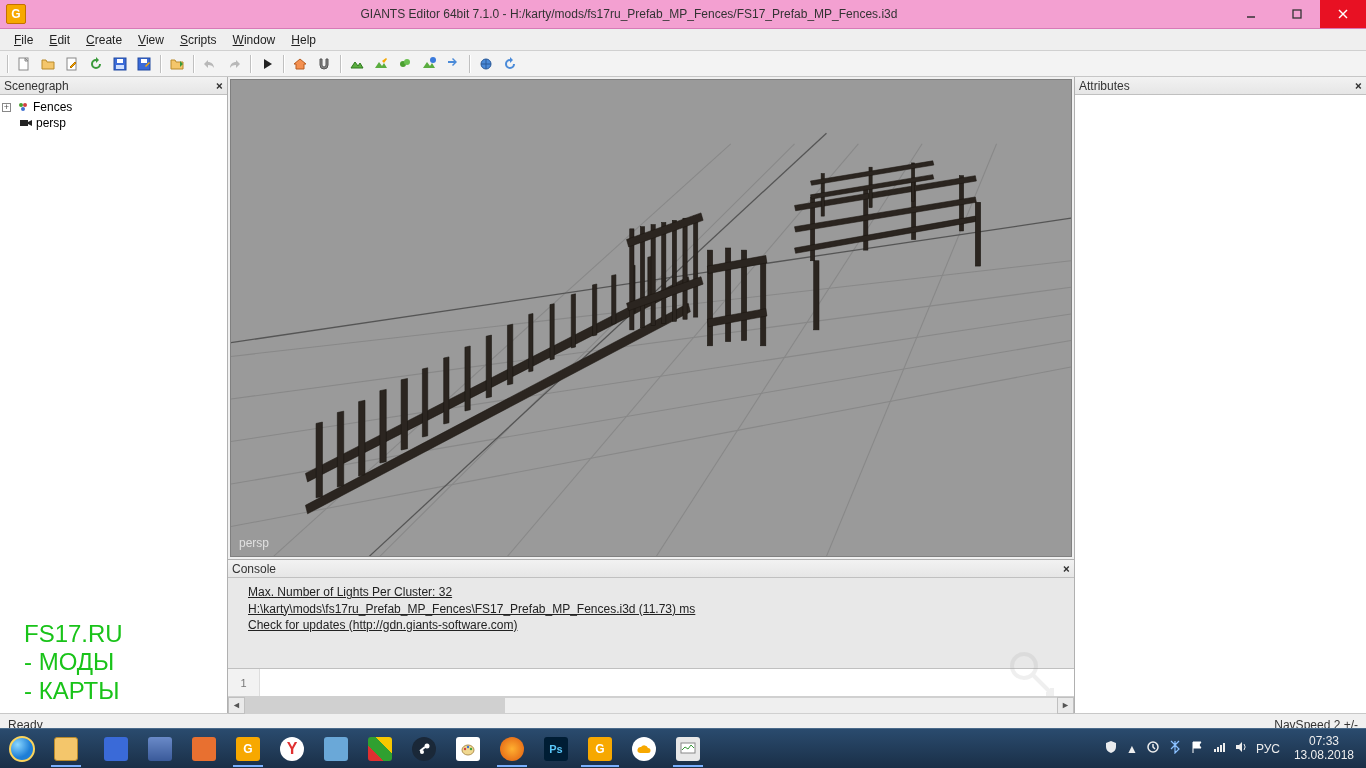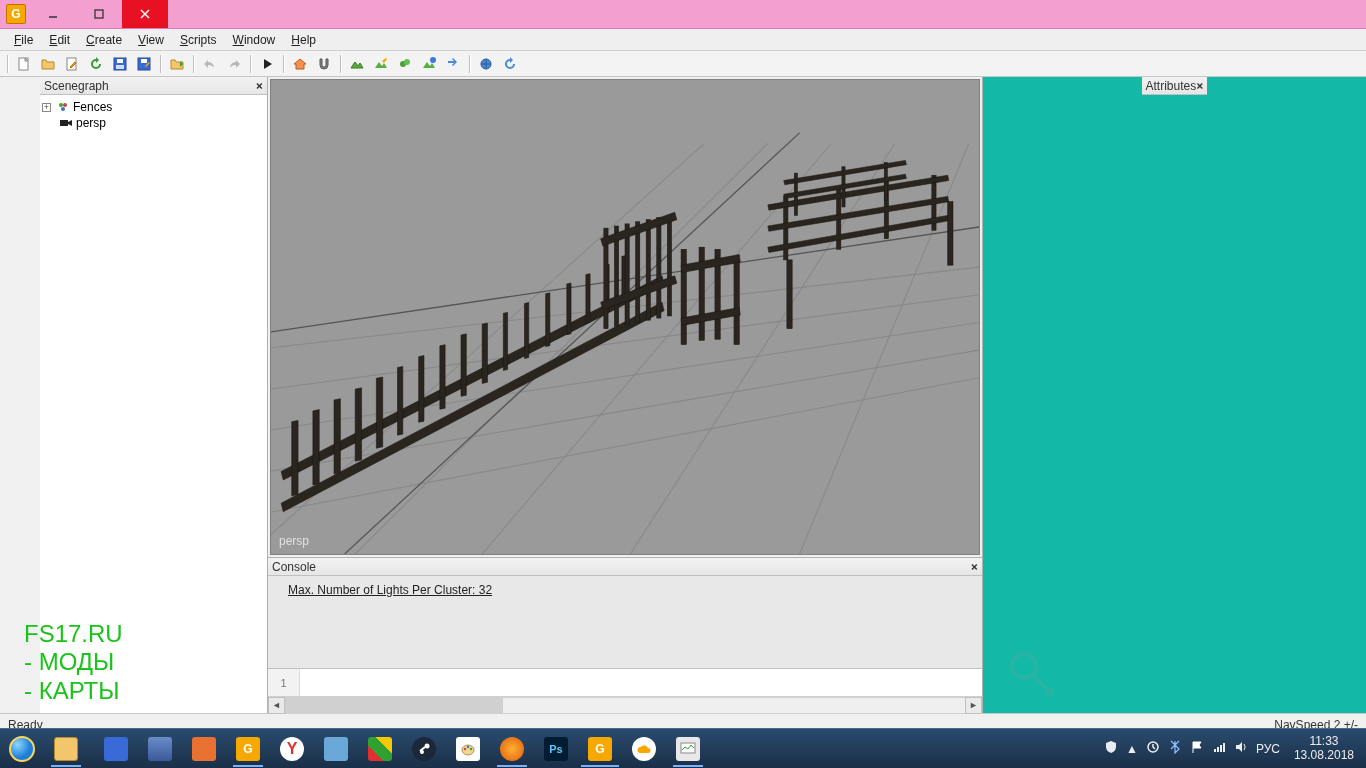--- a/index.html
+++ b/index.html
@@ -20,21 +20,21 @@
 .menubar .menu-item { padding:2px 8px; color:#222; }
 .menubar .menu-item .u { text-decoration:underline; }
 
 
 .toolbar { height:26px; background:#f3f3f3; border-bottom:1px solid #c6c6c6; display:flex; align-items:center; padding:0 4px; gap:2px;}
 .toolbar .sep { width:1px; height:18px; background:#c0c0c0; margin:0 3px; box-shadow:1px 0 0 #fff; }
 .toolbar .tbtn { width:22px; height:22px; display:flex; align-items:center; justify-content:center; border-radius:2px; }
 .toolbar svg { width:16px; height:16px; }
 
 
-.main { display:flex; height:636px;padding-left:40px; }
+.main { display:flex; height:636px; }
 .panel-title { height:18px; background:linear-gradient(#f2f2f2,#e6e6e6); border-bottom:1px solid #c0c0c0; display:flex; align-items:center; justify-content:space-between; padding:0 4px; font-size:11px; color:#333;}
 .panel-title .x { font-family:monospace; font-weight:bold; cursor:default;}
 .scenegraph { width:228px; border-right:1px solid #b0b0b0; background:#f7f7f7; display:flex; flex-direction:column;}
 .scenegraph .tree { flex:1; background:#fff; padding:4px 2px; overflow:hidden;}
 .tree-row { display:flex; align-items:center; gap:3px; padding:1px 0; }
 .tree-row .exp { width:9px; height:9px; border:1px solid #888; display:flex; align-items:center; justify-content:center; font-size:9px; line-height:1; color:#555; margin-right:2px; background:#fff;}
 .tree-row .indent { width:14px; }
 .tree-row .node-icon { width:14px; height:14px; display:flex; align-items:center; justify-content:center;}
 .tree-row .node-icon.group svg{width:12px;height:12px;}
 .tree-row .node-icon.cam svg{width:14px;height:12px;}
@@ -44,21 +44,21 @@
 .viewport svg.scene { width:100%; height:100%; display:block;}
 .console-panel { height:156px; border-top:1px solid #b0b0b0; display:flex; flex-direction:column; background:#f9a8d4;}
 .console-body { flex:1; background:#e8e8e8; padding:6px 12px; color:#222; font-size:11px; line-height:1.35; overflow:hidden;}
 .console-body .ln { white-space:pre; margin-left:8px;text-decoration:underline;}
 .console-input { height:28px; display:flex; align-items:center; background:#fff; border-top:1px solid #c0c0c0;}
 .console-input .num { width:32px; text-align:center; background:#f2f2f2; color:#777; font-size:11px; border-right:1px solid #ddd; height:100%; display:flex; align-items:center; justify-content:center;}
 .console-scroll { height:17px; background:#f1f1f1; border-top:1px solid #d0d0d0; display:flex; align-items:center;}
 .console-scroll .sbtn{ width:17px; height:17px; background:#eaeaea; border:1px solid #c0c0c0; display:flex;align-items:center;justify-content:center; color:#555; font-size:9px;}
 .console-scroll .track{ flex:1; height:17px; background:#efefef; border:1px solid #d0d0d0; border-left:none;border-right:none; position:relative;}
 .console-scroll .thumb{ position:absolute; left:0; top:0; height:100%; width:32%; background:#d0d0d0; }
-.attributes { width:384px; border-left:1px solid #b0b0b0; background:#14b8a6; display:flex; flex-direction:column;align-items:center;}
+.attributes { width:292px; border-left:1px solid #b0b0b0; background:#14b8a6; display:flex; flex-direction:column;}
 .attributes .body { flex:1; background:#fff; }
 
 
 .statusbar { height:22px; background:#f0f0f0; border-top:1px solid #c8c8c8; display:flex; align-items:center; padding:0 8px; font-size:11px; color:#333;gap:8px;}
 .statusbar .spacer { flex:1; }
 
 
 .taskbar { position:absolute; left:0; bottom:0; right:0; height:40px; background:linear-gradient(#2a4b6e,#1a2f47); display:flex; align-items:center; border-top:1px solid #4a6a8a;}
 .taskbar .tb-item { width:42px; height:36px; display:flex; align-items:center; justify-content:center; margin:0 1px; position:relative;}
 .taskbar .tb-item.active::after{content:"";position:absolute;left:2px;right:2px;bottom:0;height:2px;background:#7ab0ff;}
@@ -74,20 +74,21 @@
 .watermark div{font-size:24px;}
 .key-ghost{ position:absolute; right:300px; bottom:60px; opacity:.15; pointer-events:none;}
 </style>
 </head>
 <body>
 
 <div class="titlebar">
   <div class="app-icon">
       <div class="logo">G</div>
     </div>
+  <div class="title">GIANTS Editor 64bit 7.1.0 - H:/karty/mods/fs17ru_Prefab_MP_Fences/FS17_Prefab_MP_Fences.i3d</div>
   <div class="win-btns">
     <div class="win-btn">
         <svg viewBox="0 0 12 12">
           <line x1="2" y1="9" x2="10" y2="9" stroke="#333" stroke-width="1.5"></line>
         </svg>
       </div>
     <div class="win-btn">
         <svg viewBox="0 0 12 12">
           <rect x="2" y="2" width="8" height="8" fill="none" stroke="#333" stroke-width="1.3"></rect>
         </svg>
@@ -353,20 +354,22 @@
       <div class="label">persp</div>
     </div>
 
     <div class="console-panel">
       <div class="panel-title">
         <span>Console</span>
         <span class="x">×</span>
       </div>
       <div class="console-body">
         <div class="ln">Max. Number of Lights Per Cluster: 32</div>
+        <div class="ln">H:\karty\mods\fs17ru_Prefab_MP_Fences\FS17_Prefab_MP_Fences.i3d (11.73) ms</div>
+        <div class="ln">Check for updates (http://gdn.giants-software.com)</div>
       </div>
       <div class="console-input">
         <div class="num">1</div>
         <div style="flex:1"></div>
       </div>
       <div class="console-scroll">
         <div class="sbtn">◄</div>
         <div class="track">
             <div class="thumb"></div>
           </div>
@@ -495,17 +498,17 @@
           <rect x="5" y="7" width="2" height="5" fill="#eee"></rect>
           <rect x="8" y="5" width="2" height="7" fill="#eee"></rect>
           <rect x="11" y="3" width="2" height="9" fill="#eee"></rect>
         </svg></span>
     <span><svg viewBox="0 0 14 14">
           <path d="M2 5h3l3-3v10l-3-3H2z" fill="#eee"></path>
           <path d="M10 4a5 5 0 0 1 0 6" stroke="#eee" fill="none"></path>
         </svg></span>
     <span>РУС</span>
     <div class="clock">
-      <div>11:33</div>
+      <div>07:33</div>
       <div>13.08.2018</div>
     </div>
   </div>
 </div>
 
 </body></html>

